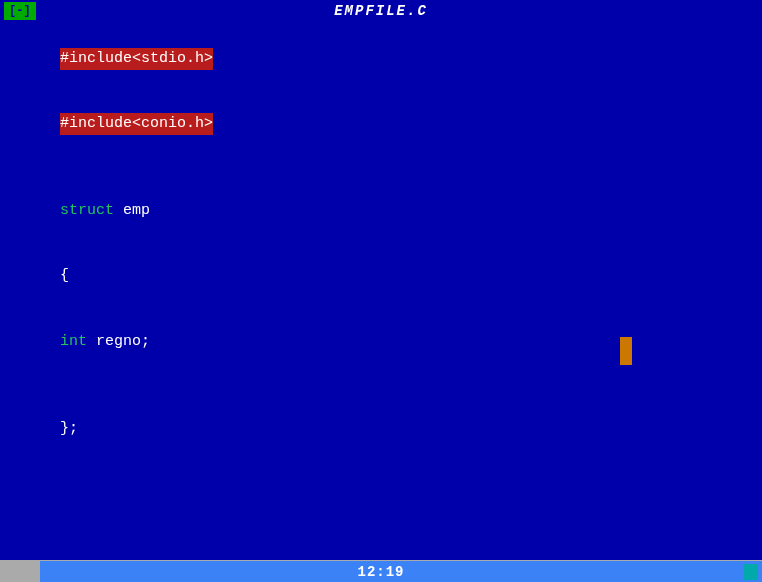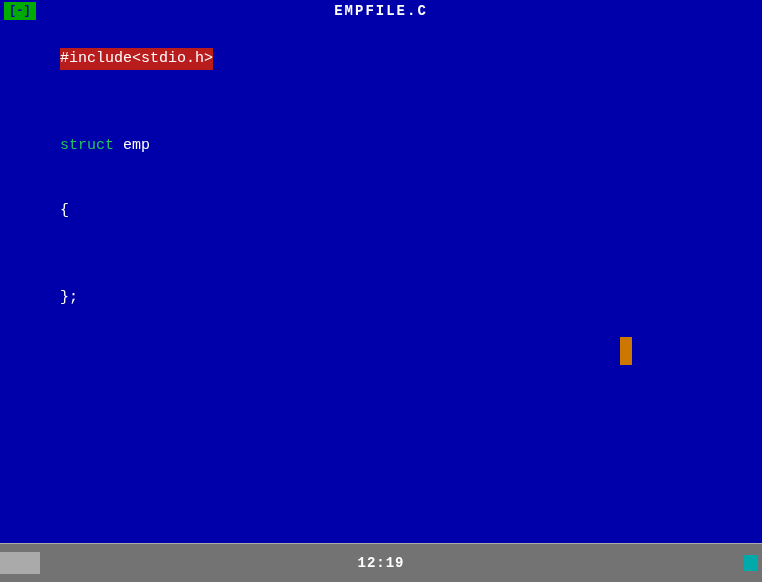--- a/index.html
+++ b/index.html
@@ -49,20 +49,21 @@
       font-size: 12px;
       padding: 1px 4px;
       border: 1px solid #00aa00;
     }
 
     .title-text {
       color: #ffffff;
       font-size: 14px;
       font-weight: bold;
       letter-spacing: 2px;
+      font-style: italic;
     }
 
     .editor-body {
       flex: 1;
       background: #0000aa;
       padding: 4px 6px;
       position: relative;
       overflow: hidden;
     }
 
@@ -91,22 +92,22 @@
     .orange-block {
       position: absolute;
       right: 130px;
       top: 315px;
       width: 12px;
       height: 28px;
       background: #cc7700;
     }
 
     .status-bar {
-      height: 39px;
-      background: #737373;
+      height: 22px;
+      background: #3b82f6;
       display: flex;
       align-items: center;
       justify-content: center;
       position: relative;
       border-top: 1px solid #aaaaaa;
     }
 
     .status-divider-left {
       position: absolute;
       left: 0;
@@ -150,31 +151,37 @@
     </div>
     <span class="title-text">EMPFILE.C</span>
   </div>
 
   <div class="editor-body">
 
     <div class="code-line">
       <span class="highlight-include">#include&lt;stdio.h&gt;</span>
     </div>
 
+    <div class="code-line">
+      <span class="highlight-include">#include&lt;conio.h&gt;</span>
+    </div>
 
     <div class="code-line">&nbsp;</div>
 
     <div class="code-line">
       <span class="kw-cyan">struct</span><span class="kw-white"> emp</span>
     </div>
 
     <div class="code-line">
       <span class="kw-white">{</span>
     </div>
 
+    <div class="code-line">
+      <span class="kw-cyan">int</span><span class="kw-white"> regno;</span>
+    </div>
 
 
 
     <div class="code-line">&nbsp;</div>
 
     <div class="code-line">
       <span class="kw-white">};</span>
     </div>
 
     <div class="orange-block"></div>

